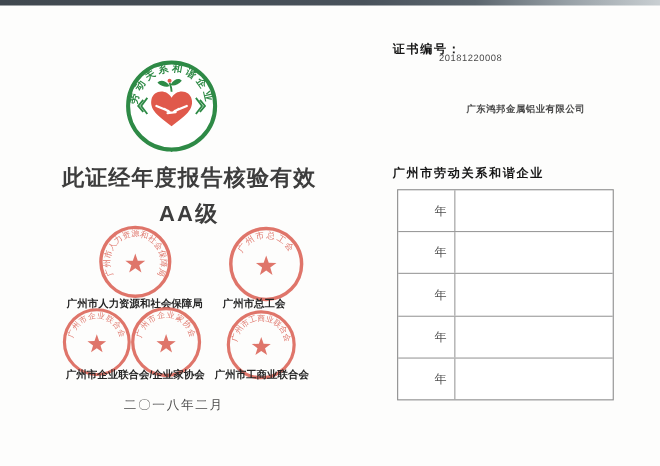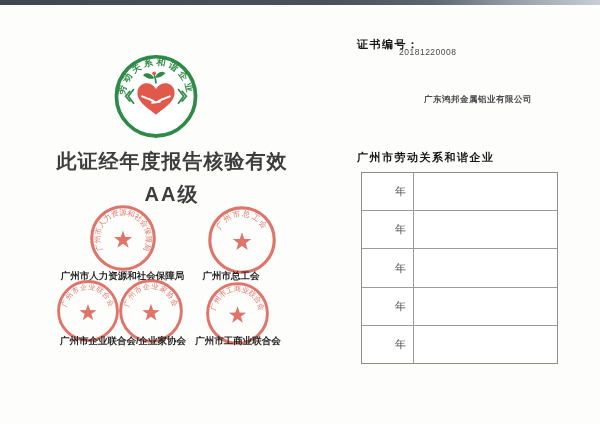--- a/index.html
+++ b/index.html
@@ -144,20 +144,21 @@
     <defs>
         <path id="sp5" d="M22.1,69.5 A34,34 0 1 1 77.9,69.5" fill="none"></path>
       </defs>
     <circle cx="50" cy="50" r="46" fill="none" stroke="#dc675b" stroke-width="4.5"></circle>
     <polygon points="50,39 53.3,48.5 63.3,48.7 55.3,54.7 58.2,64.3 50,58.6 41.8,64.3 44.7,54.7 36.7,48.7 46.7,48.5" fill="#dc675b"></polygon>
     <text font-size="11" fill="#dc675b"><textPath href="#sp5" startOffset="50%" text-anchor="middle">广州市工商业联合会</textPath></text>
   </svg>
   <div class="seal-label label-3">广州市企业联合会/企业家协会</div>
   <div class="seal-label label-4">广州市工商业联合会</div>
 
+  <div class="issue-date">二〇一八年二月</div>
 
   <div class="field-label cert-no-label">证书编号：</div>
   <div class="field-value cert-no-value">20181220008</div>
 
   <div class="field-value holder-value">广东鸿邦金属铝业有限公司</div>
 
   <div class="field-label verify-heading">广州市劳动关系和谐企业</div>
 
   <div class="year-table">
     <div class="year-row">

